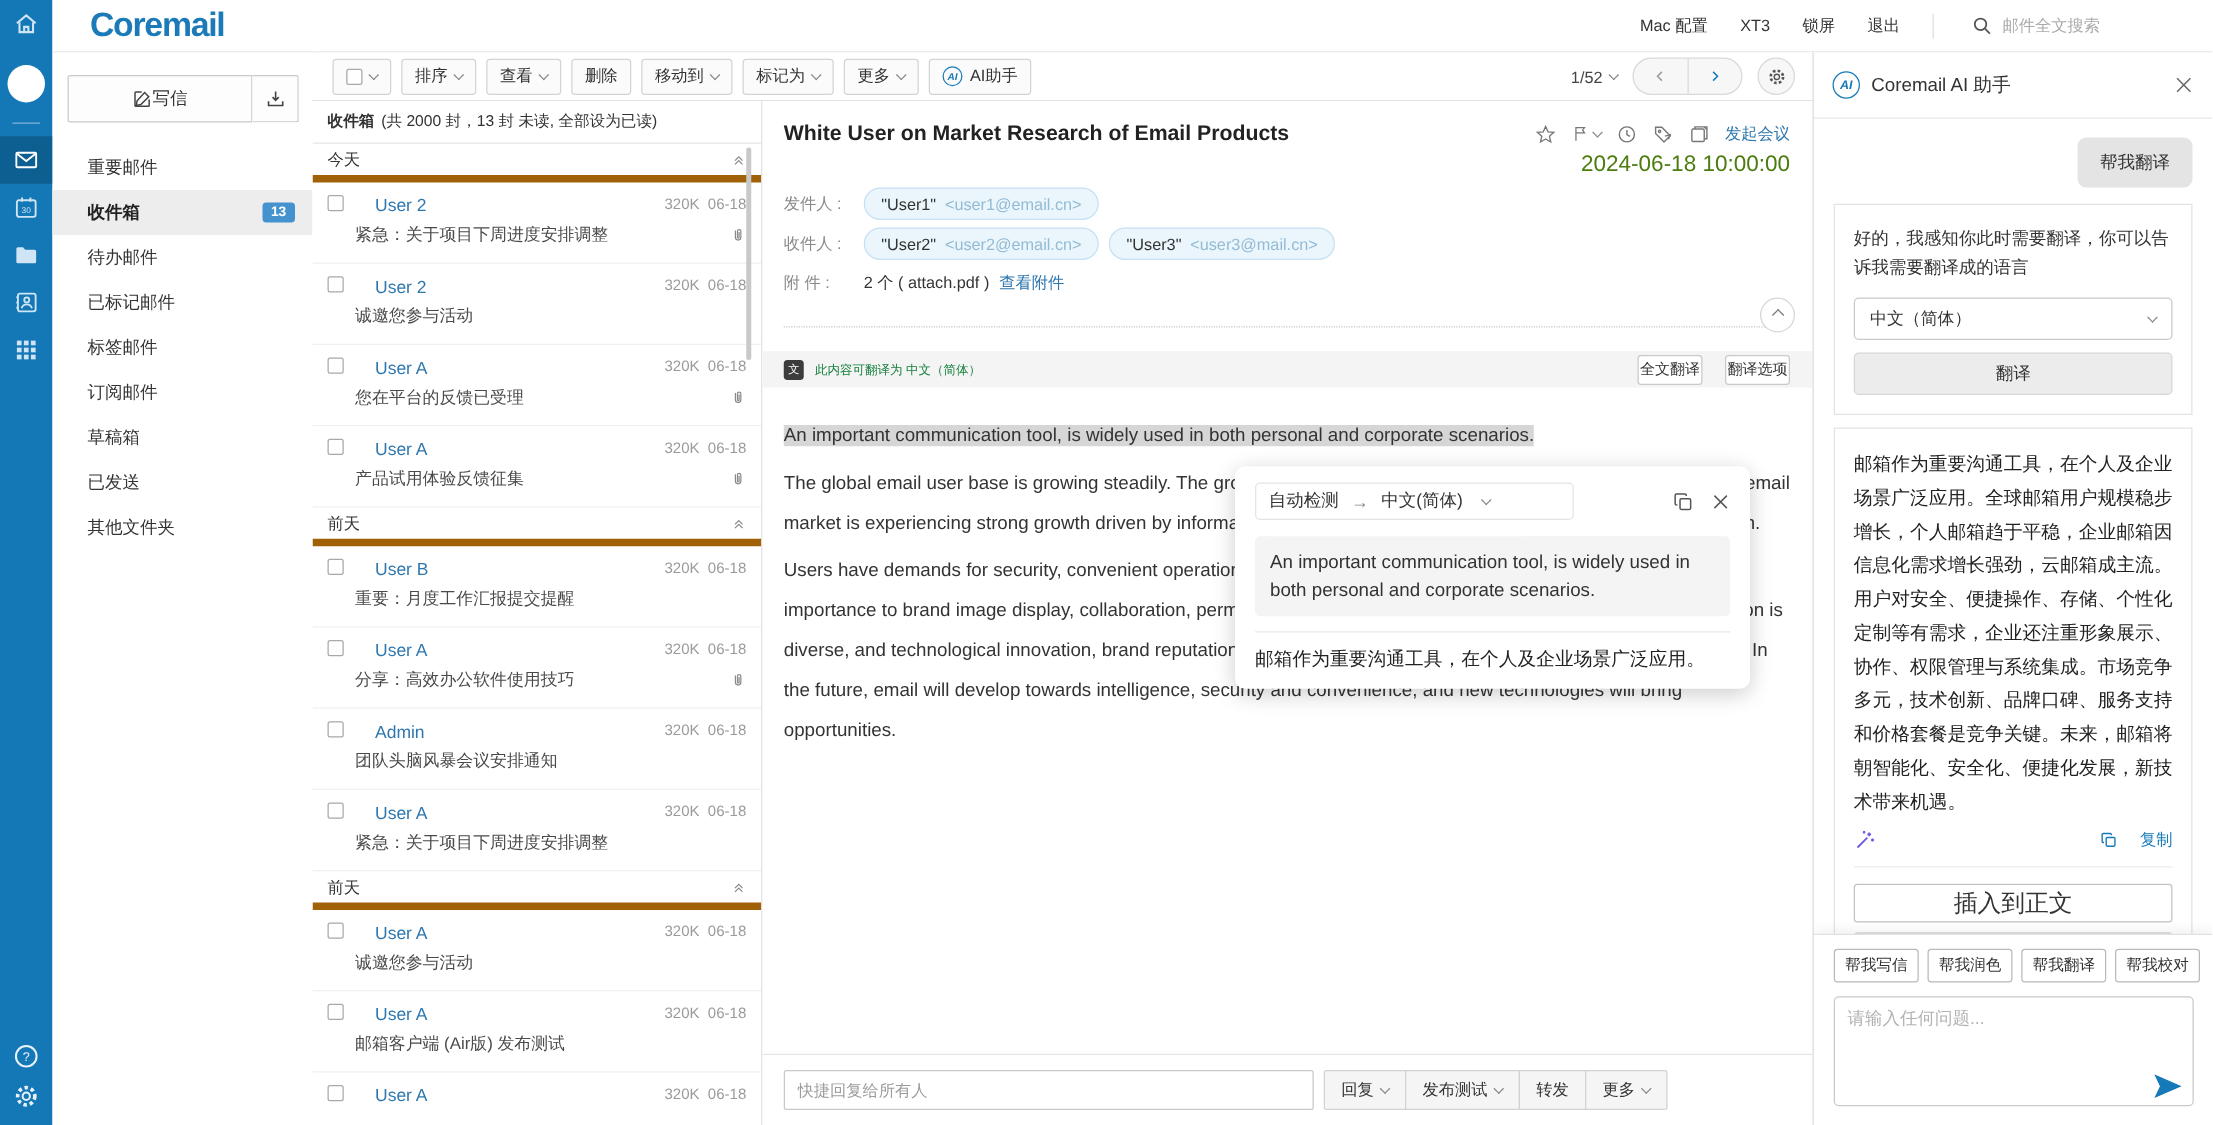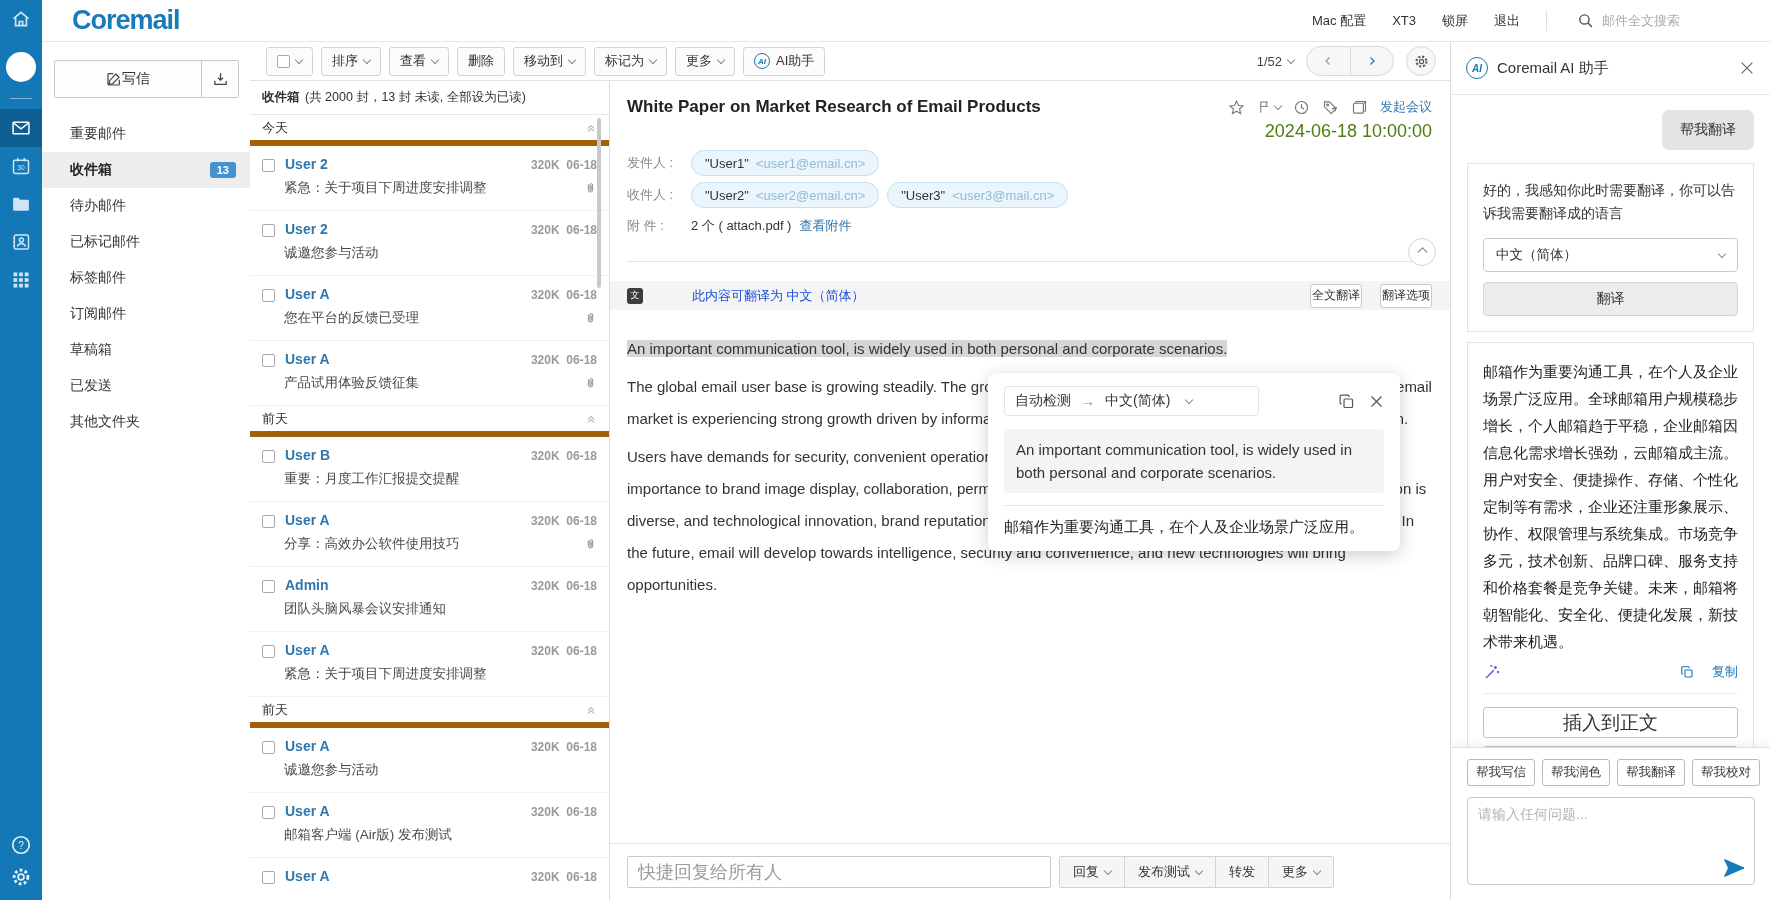--- a/index.html
+++ b/index.html
@@ -41,21 +41,21 @@
   .pill .half{flex:1;display:flex;align-items:center;justify-content:center;}
   .pill .half+.half{border-left:1px solid #d9d9d9;}
   .gearbtn{width:30px;height:30px;border:1px solid #d9d9d9;border-radius:50%;background:#f7f7f7;display:flex;align-items:center;justify-content:center;cursor:pointer;}
   
   .list{position:absolute;left:250px;top:81px;width:360px;height:819px;border-right:1px solid #dcdcdc;overflow:hidden;background:#fff;}
   .lsum{height:34px;border-bottom:1px solid #e6e6e6;display:flex;align-items:center;padding:0 12px;font-size:12.5px;color:#333;}
   .lsum b{margin-right:2px;}
   .ghead{height:31px;border-bottom:6px solid #a16207;display:flex;align-items:center;padding:0 12px;font-size:13px;color:#333;}
   .ghead .dch{margin-left:auto;cursor:pointer;}
   .mrow{height:65px;border-bottom:1px solid #f0f0f0;padding:10px 12px 0;cursor:pointer;}
-  .mrow .l1{display:flex;align-items:flex-end;gap:10px;font-weight:bold;}
+  .mrow .l1{display:flex;align-items:flex-start;gap:25px;}
   .mrow .sender{font-size:14px;color:#2e77ae;flex:1;}
   .mrow .meta{font-size:12px;color:#9a9a9a;white-space:nowrap;}
   .mrow .l2{display:flex;align-items:center;margin-top:7px;padding-left:22px;}
   .mrow .subj{font-size:13.5px;color:#4a4a4a;flex:1;white-space:nowrap;overflow:hidden;}
   .sbthumb{position:absolute;left:347px;top:37px;width:4px;height:170px;background:#c9c9c9;border-radius:2px;}
   
   .pane{position:absolute;left:610px;top:81px;width:840px;height:819px;overflow:hidden;background:#fff;}
   .phead{padding:16px 18px 0 17px;position:relative;}
   .trow{display:flex;align-items:center;}
   .mtitle{font-size:17px;font-weight:bold;color:#222;flex:1;}
@@ -66,27 +66,27 @@
   .hlabel{font-size:13px;color:#8a8a8a;width:56px;flex:none;}
   .chip{display:inline-flex;align-items:center;gap:7px;height:26px;padding:0 13px;background:#eaf5fc;border:1px solid #c5e0f2;border-radius:13px;font-size:13px;cursor:pointer;}
   .chip .nm{color:#333;}
   .chip .em{color:#93bbd4;}
   .attx{font-size:13px;color:#333;}
   .alink{font-size:13px;color:#2e77ae;cursor:pointer;}
   .dotted{border-top:1px dotted #c9c9c9;margin:26px 0 0;}
   .collapse{position:absolute;right:14px;top:157px;width:28px;height:28px;border:1px solid #d5d5d5;border-radius:50%;background:#fff;display:flex;align-items:center;justify-content:center;cursor:pointer;z-index:5;}
   .collapse .cu{width:7px;height:7px;border-left:1.6px solid #777;border-top:1.6px solid #777;transform:rotate(45deg) translate(-1px,-1px);margin-top:3px;}
   .tbar{margin-top:19px;height:29px;background:#f4f4f4;display:flex;align-items:center;padding:0 18px 0 17px;gap:9px;}
-  .tbar .txt{font-size:13px;color:#1d4ed8;flex:1;margin-left:40px;}
+  .tbar .txt{font-size:10px;color:#15803d;flex:1;}
   .tbtn{height:24px;border:1px solid #c9c9c9;border-radius:3px;background:#fff;font-size:12px;color:#333;display:flex;align-items:center;padding:0 1px;margin-left:9px;cursor:pointer;}
   .body{padding:23px 18px 0 17px;font-size:15px;color:#333;line-height:32px;}
   .body p{margin:0 0 6px;}
   .hl{background:#d6d6d6;}
   .pfoot{position:absolute;left:0;bottom:0;width:840px;height:57px;border-top:1px solid #e6e6e6;background:#fff;display:flex;align-items:center;padding:0 22px 0 17px;}
-  .qinput{width:424px;height:32px;border:1px solid #c9c9c9;border-radius:2px;font-size:18px;color:#0f766e;padding:0 10px;outline:none;}
+  .qinput{width:424px;height:32px;border:1px solid #c9c9c9;border-radius:2px;font-size:13px;color:#0f766e;padding:0 10px;outline:none;}
   .qinput::placeholder{color:#9c9c9c;}
   .qgroup{display:flex;margin-left:8px;}
   .qbtn{height:32px;border:1px solid #d2d2d2;background:#f5f5f5;font-size:13px;color:#333;display:flex;align-items:center;padding:0 13px;margin-left:-1px;cursor:pointer;}
   .qbtn:first-child{border-radius:2px 0 0 2px;margin-left:0;}
   .qbtn:last-child{border-radius:0 2px 2px 0;}
   
   .popup{position:absolute;left:988px;top:373px;width:412px;background:#fff;border-radius:8px;box-shadow:0 4px 18px rgba(0,0,0,.2);z-index:50;padding:13px 16px 14px;}
   .pophead{display:flex;align-items:center;}
   .langbox{width:255px;height:30px;border:1px solid #e4e4e4;border-radius:4px;display:flex;align-items:center;padding:0 10px;font-size:14px;color:#333;gap:10px;cursor:pointer;}
   .langbox .arr{color:#888;}
@@ -488,21 +488,21 @@
           <span class="subj"></span>
         </div>
     </div>
 
     <div class="sbthumb"></div>
   </div>
 
   <div class="pane">
     <div class="phead">
       <div class="trow">
-        <div class="mtitle">White Paper on Market Research of Email Products</div>
+        <div class="mtitle">White User on Market Research of Email Products</div>
         <div class="ticons">
           <span>
               <svg width="17" height="17" viewBox="0 0 24 24" fill="none" stroke="#777" stroke-width="1.5">
                 <path d="M12 3l2.7 6.1 6.6.6-5 4.4 1.5 6.5L12 17.2 6.2 20.6l1.5-6.5-5-4.4 6.6-.6z"></path>
               </svg>
             </span>
           <span style="display:flex;align-items:center">
               <svg width="15" height="16" viewBox="0 0 24 24" fill="none" stroke="#777" stroke-width="1.6">
                 <path d="M6 21V3.5"></path>
                 <path d="M6 4h11l-2.5 3.5L17 11H6"></path>

